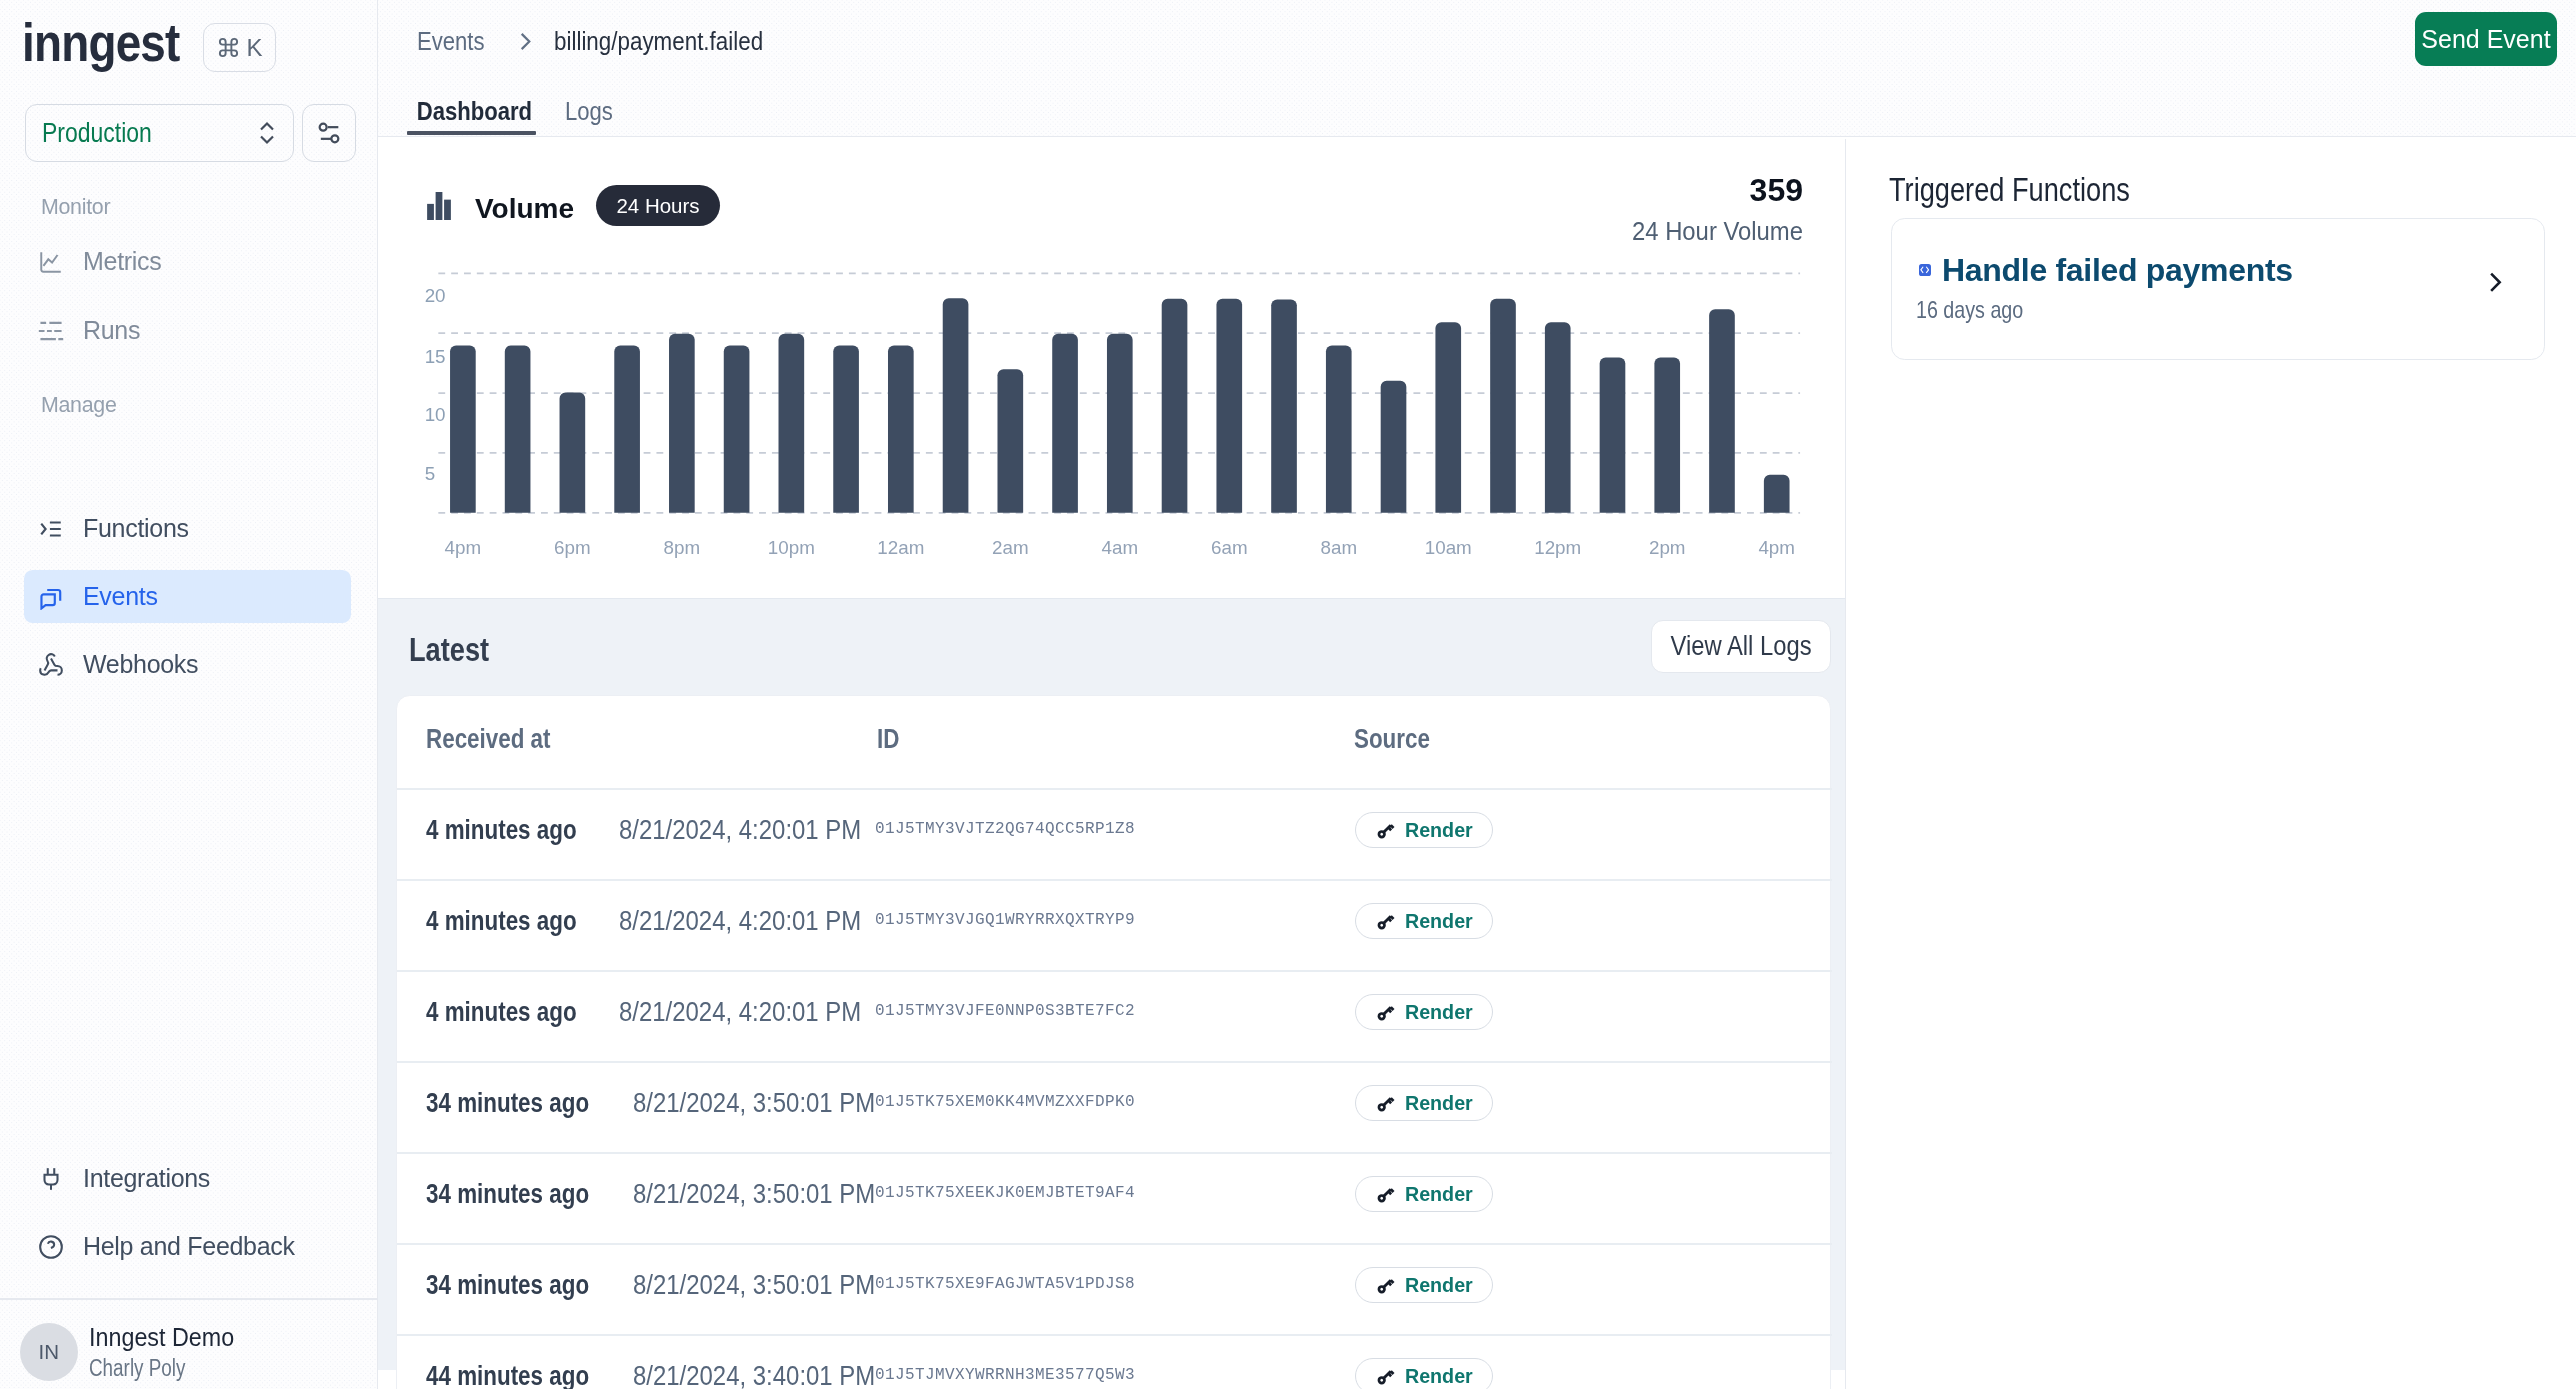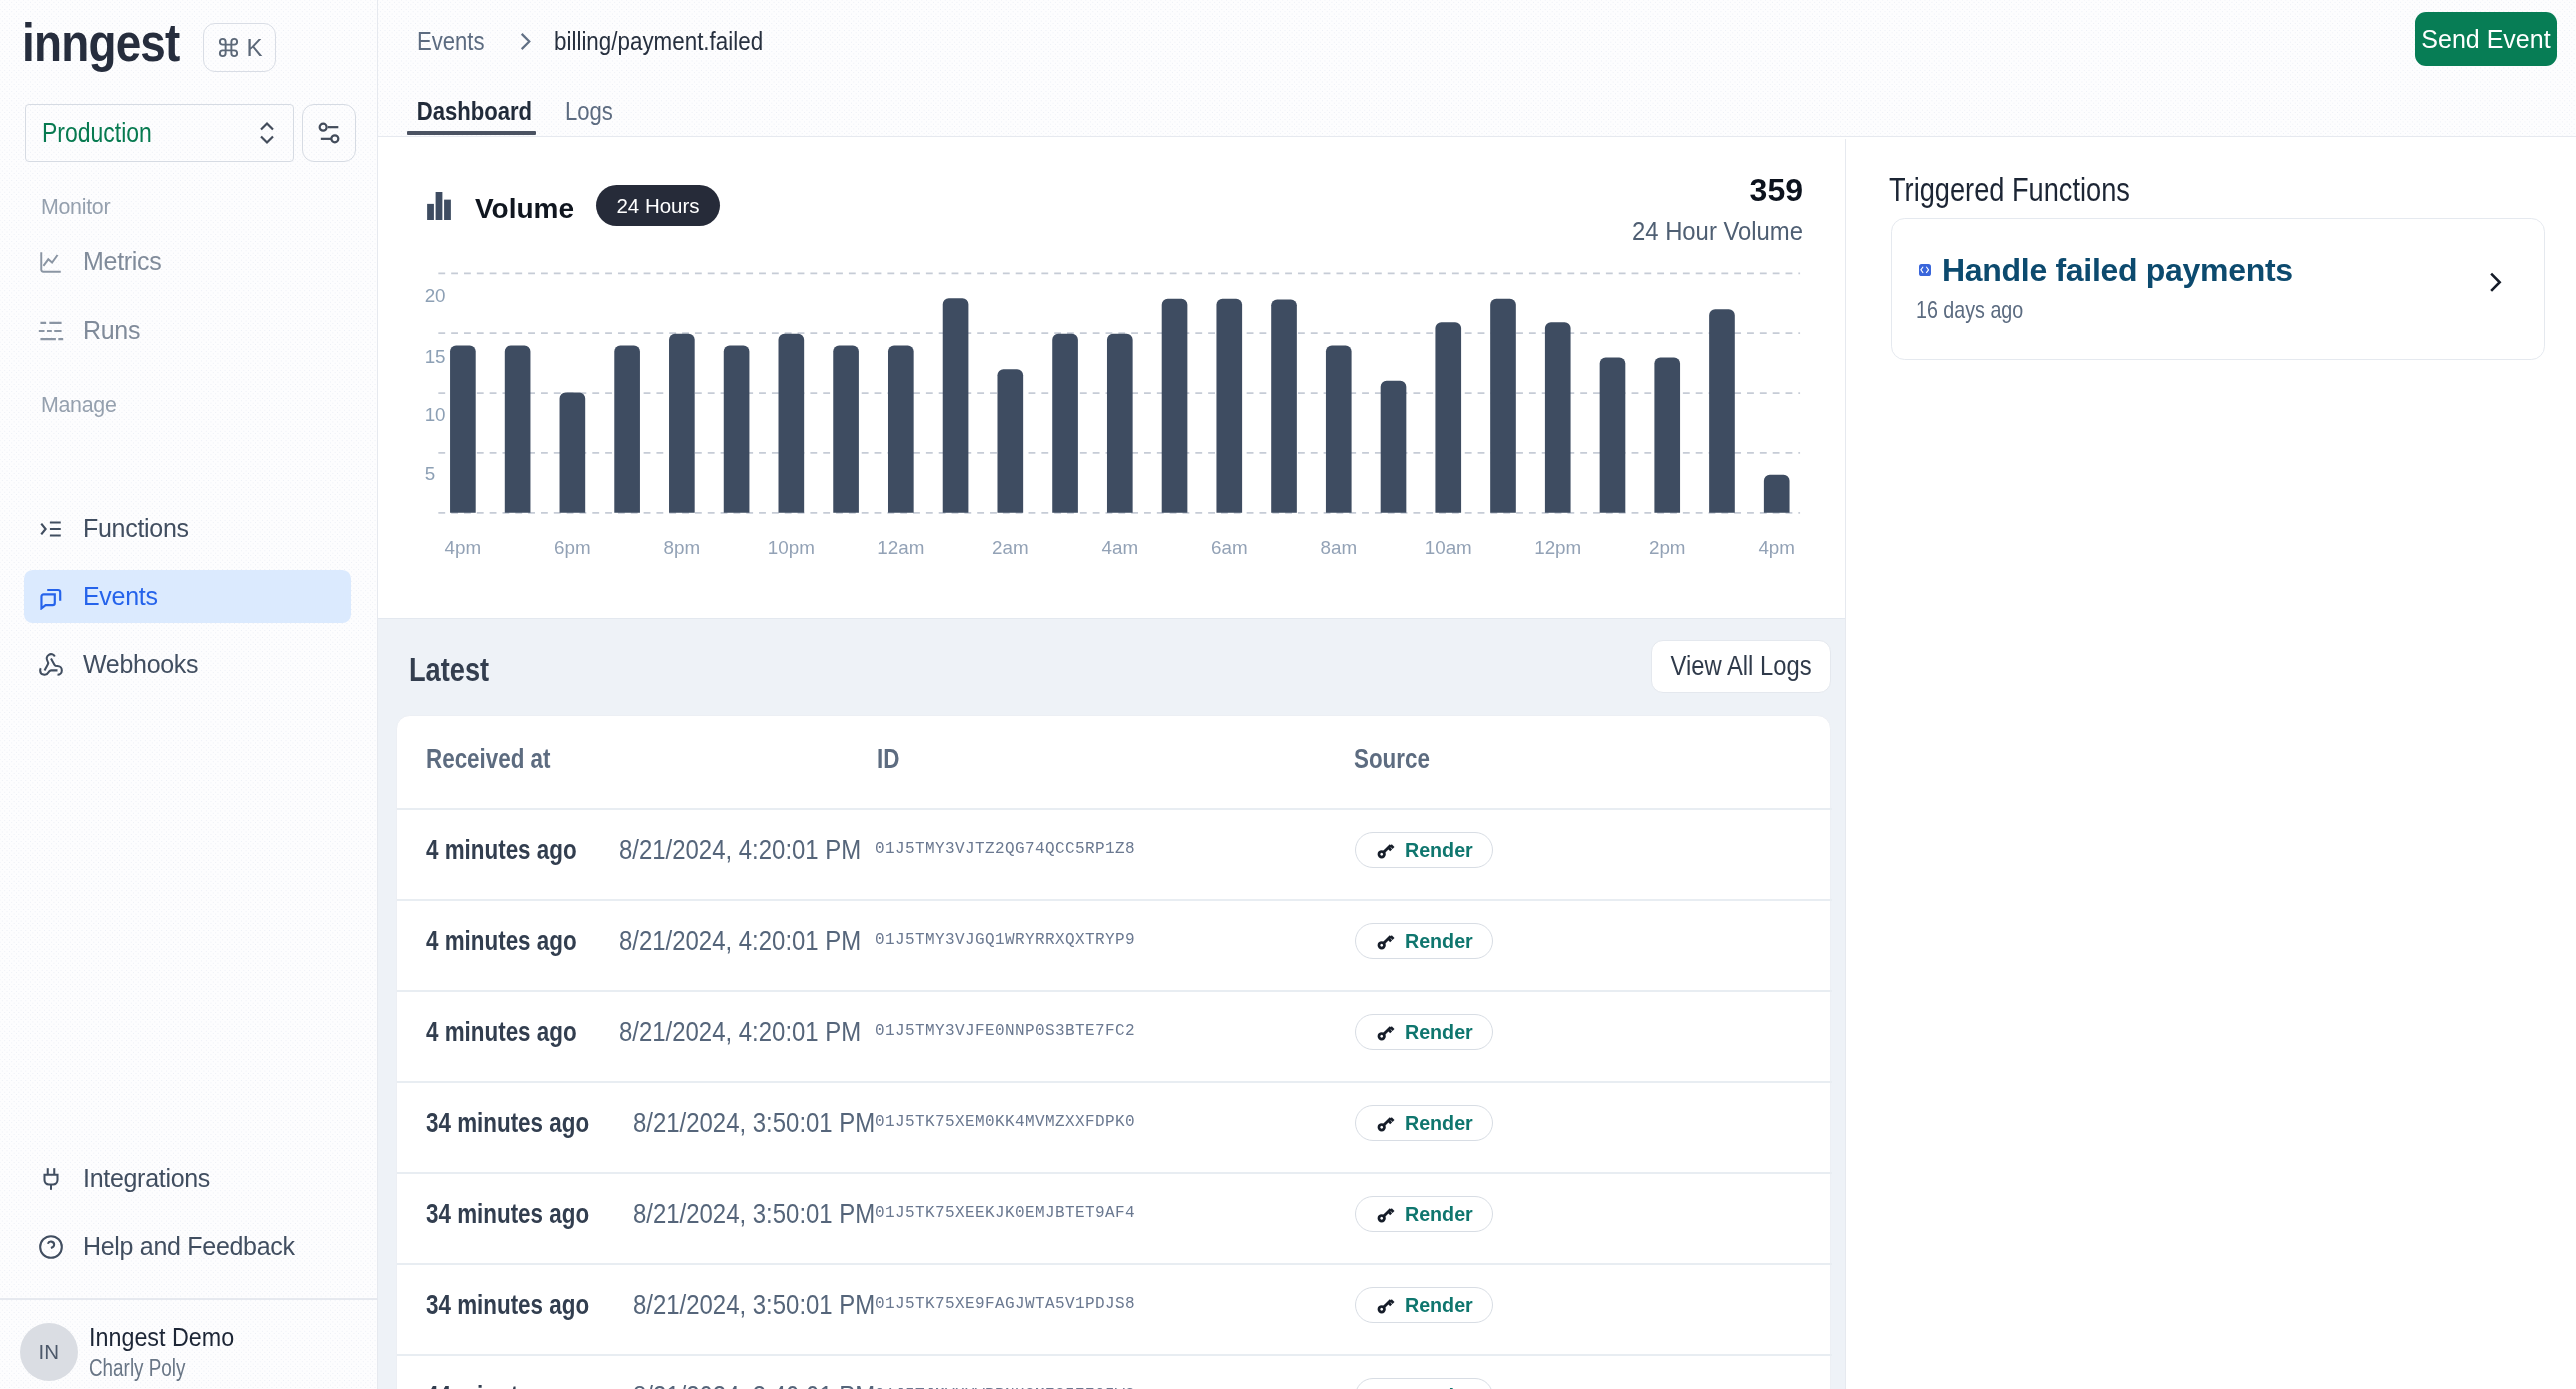--- a/index.html
+++ b/index.html
@@ -12,21 +12,21 @@
   background-size: 4.7px 4.7px;
   background-position: 0 0, 2.4px 2.4px;
 }
 svg { display:block; }
 
 
 #sidebar { left:0; top:0; width:378px; height:1390px; border-right:1.7px solid #e6e9ef; }
 #logo { left:22px; top:16.3px; font-size:53px; font-weight:800; letter-spacing:-0.9px; color:#262d3d; line-height:1; transform:scaleX(0.865); transform-origin:left top; }
 #cmdk { left:203px; top:23px; width:73px; height:49px; border:1.7px solid #d9dde5; border-radius:12px; display:flex; align-items:center; justify-content:center; gap:6.8px; color:#5c6878; background:transparent; }
 #cmdk .k { font-size:24px; }
-#envsel { left:25px; top:104px; width:269px; height:58px; border:1.7px solid #d6dbe3; border-radius:4px; background:transparent; display:flex; align-items:center; }
+#envsel { left:25px; top:104px; width:269px; height:58px; border:1.7px solid #d6dbe3; border-radius:12px; background:transparent; display:flex; align-items:center; }
 #envsel .txt { margin-left:16.3px; font-size:28px; color:#077a50; font-weight:500; transform:scaleX(0.82); transform-origin:left center; }
 #envsel .uf { position:absolute; right:14.5px; top:14.5px; }
 #envbtn { left:302px; top:104px; width:54px; height:58px; border:1.7px solid #d6dbe3; border-radius:12px; display:flex; align-items:center; justify-content:center; }
 .navlabel { left:41px; font-size:21.4px; font-weight:500; color:#95a0ae; letter-spacing:-0.3px; }
 .navitem { left:0px; width:378px; height:53px; display:flex; align-items:center; }
 .navitem .ic { position:absolute; left:38px; width:26px; height:26px; display:flex; align-items:center; justify-content:center; }
 .navitem .tx { position:absolute; left:83px; font-size:25px; font-weight:500; letter-spacing:-0.3px; }
 .nav-light .tx { color:#808b9a; }
 .nav-dark .tx { color:#414e60; }
 #nav-events { left:24px; top:570px; width:327px; height:53px; border-radius:8.6px; background:#dbeafe; }
@@ -51,21 +51,21 @@
 
 #main { left:378px; top:139px; width:1467px; height:1251px; background:#fff; }
 #volrow-ic { left:49px; top:53px; }
 #voltitle { left:97px; top:54px; font-size:28px; font-weight:600; color:#10161f; }
 #volpill { left:218px; top:46px; width:124px; height:41px; border-radius:20.5px; background:#262b39; color:#fff; font-size:20.5px; display:flex; align-items:center; justify-content:center; }
 #bignum { left:1083px; top:33px; width:342px; text-align:right; font-size:32px; font-weight:700; color:#0c121d; }
 #bigsub { left:1083px; top:77px; width:342px; text-align:right; font-size:26.5px; color:#4f5f73; transform:scaleX(0.9); transform-origin:right top; }
 #chartsvg { left:0; top:0; }
 
 
-#latest { left:0px; top:479px; width:1467px; height:772px; background:#eef2f7; border-top:1.7px solid #e3e8ef; }
+#latest { left:0px; top:459px; width:1467px; height:772px; background:#eef2f7; border-top:1.7px solid #e3e8ef; }
 #latesttitle { left:31px; top:31px; font-size:34px; font-weight:700; color:#333e4f; transform:scaleX(0.8); transform-origin:left top; }
 #viewall { left:1273px; top:20.5px; width:180px; height:53px; background:#fff; border:1.7px solid #e4e8ee; border-radius:12px; display:flex; align-items:center; justify-content:center; font-size:28px; color:#2f3a4a; }
 #viewall span { transform:scaleX(0.85); }
 #card { left:18px; top:96px; width:1435px; height:770px; background:#fff; border-radius:13.7px; border:0.9px solid #eceff4; }
 .th { position:absolute; top:26.5px; font-size:28px; font-weight:600; color:#5d6c80; transform:scaleX(0.8); transform-origin:left top; }
 #thdr { left:0; top:92px; width:1435px; height:1.7px; background:#e8edf2; }
 .row { position:absolute; left:0; width:1435px; height:91px; }
 .row .sep { position:absolute; left:0; bottom:0; width:1435px; height:1.7px; background:#e8edf2; }
 .row .rel { position:absolute; left:29px; top:24px; font-size:28px; font-weight:700; color:#323e4f; transform:scaleX(0.8); transform-origin:left top; }
 .row .dt { position:absolute; top:24px; font-size:28px; color:#55657a; transform:scaleX(0.855); transform-origin:left top; }

